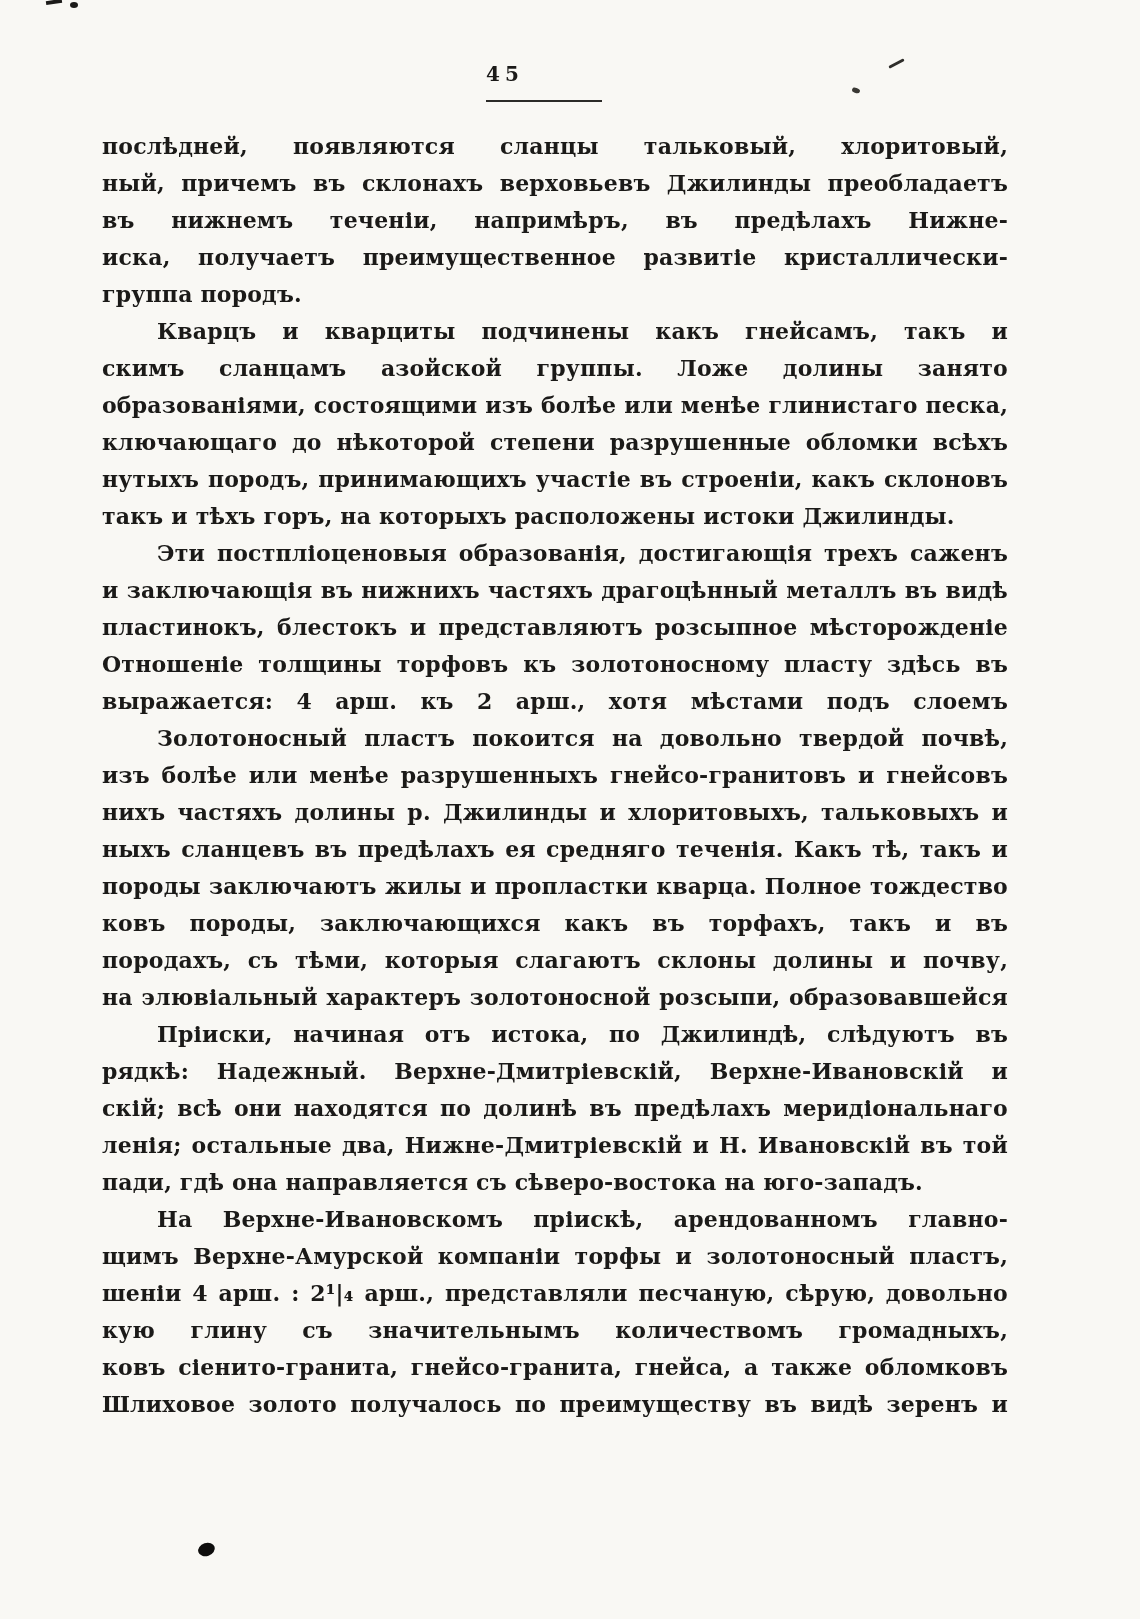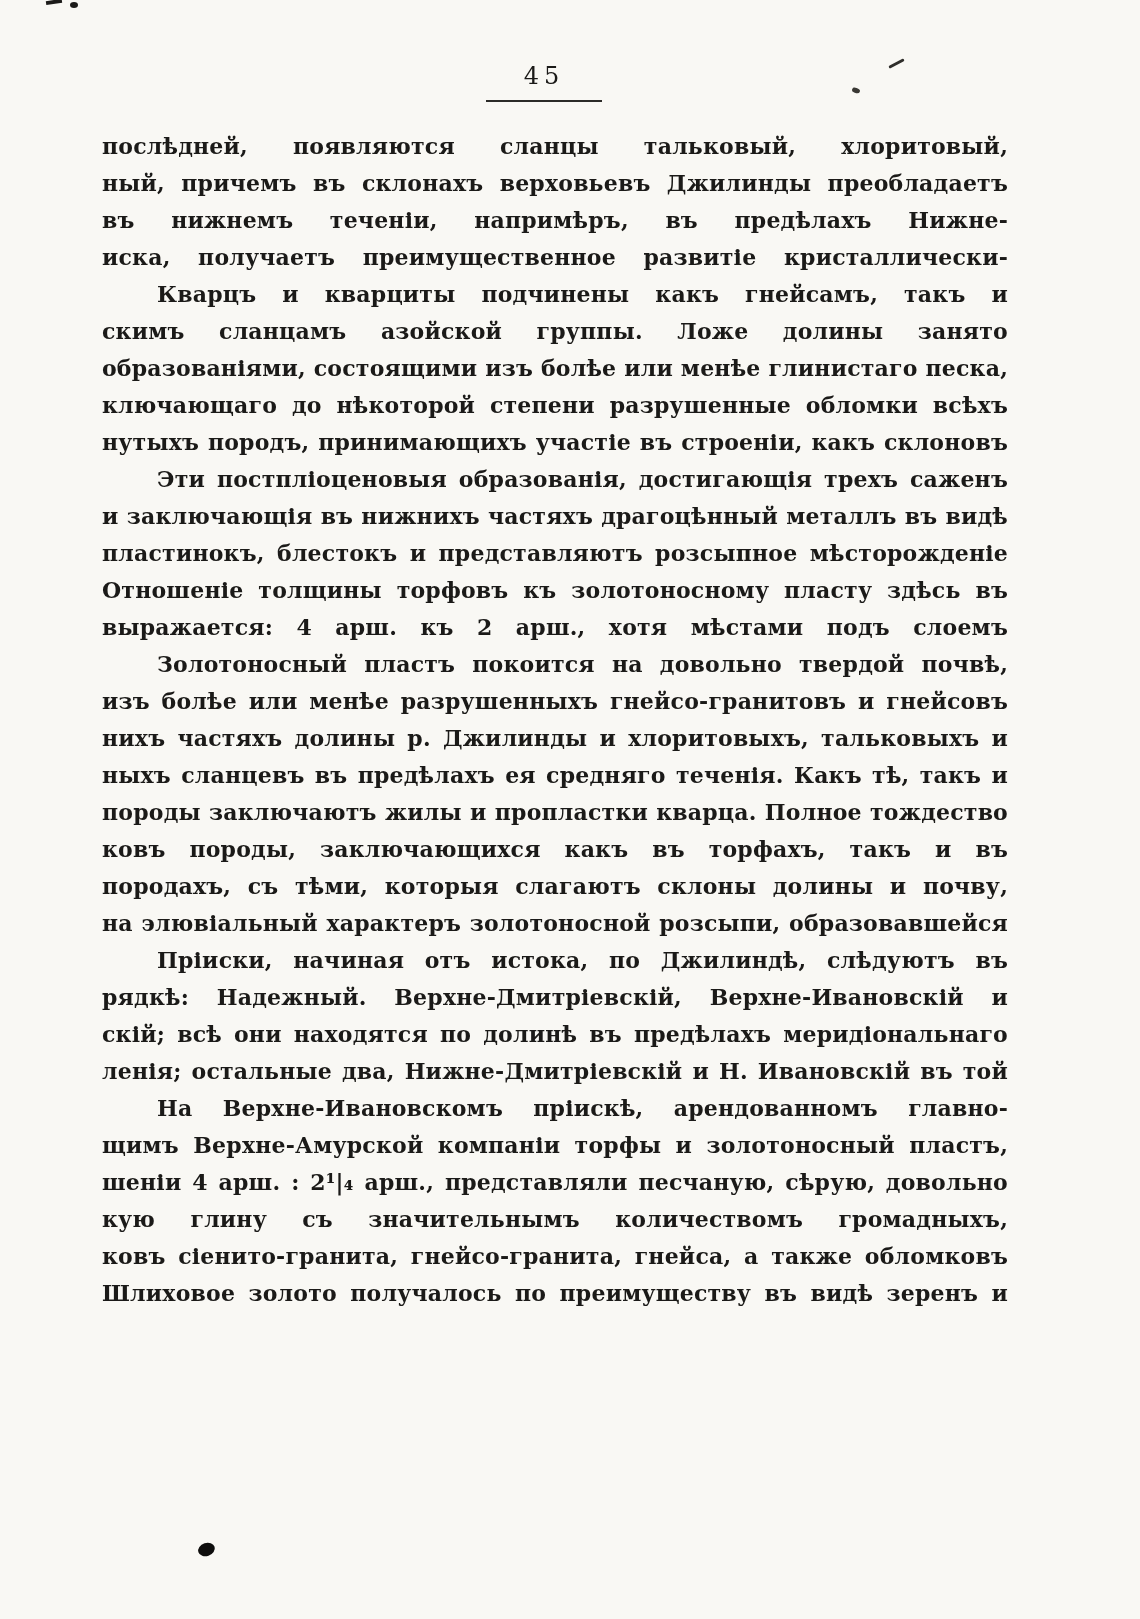--- a/index.html
+++ b/index.html
@@ -12,23 +12,22 @@
     height: 1619px;
     background: var(--paper, #f9f8f4);
     overflow: hidden;
     font-family: "DejaVu Serif", "Liberation Serif", serif;
     color: var(--ink, #1b1a18);
   }
 
   .page-number {
     position: absolute;
     top: 62px; left: 486px; width: 116px;
-    text-align: center;
-    font-size: 24px;
-    font-weight: 400;
+    font-size: 20px;
+    font-weight: 700;
     letter-spacing: 5px;
   }
   .number-rule {
     position: absolute;
     top: 100px; left: 486px;
     width: 116px; height: 2px;
     background: #2c2b28;
   }
 
   .text-block {
@@ -89,28 +88,30 @@
   <div class="page-number">45</div>
   <div class="number-rule"></div>
 
   <div class="text-block">
 
     <p class="para">
       <span class="line" style="display:block">послѣдней, появляются сланцы тальковый, хлоритовый, слюдистый, аспид-</span>
       <span class="line" style="display:block">ный, причемъ въ склонахъ верховьевъ Джилинды преобладаетъ гнейсъ, а</span>
       <span class="line" style="display:block">въ нижнемъ теченіи, напримѣръ, въ предѣлахъ Нижне-Дмитріевскаго прі-</span>
       <span class="line" style="display:block">иска, получаетъ преимущественное развитіе кристаллически-сланцевая</span>
+      <span class="line end" style="display:block">группа породъ.</span>
     </p>
 
     <p class="para">
       <span class="line indent" style="display:block">Кварцъ и кварциты подчинены какъ гнейсамъ, такъ и кристалличе-</span>
       <span class="line" style="display:block">скимъ сланцамъ азойской группы. Ложе долины занято постпліоценовыми</span>
       <span class="line" style="display:block">образованіями, состоящими изъ болѣе или менѣе глинистаго песка, за-</span>
       <span class="line" style="display:block">ключающаго до нѣкоторой степени разрушенные обломки всѣхъ вышепомя-</span>
       <span class="line" style="display:block">нутыхъ породъ, принимающихъ участіе въ строеніи, какъ склоновъ долины,</span>
+      <span class="line end" style="display:block">такъ и тѣхъ горъ, на которыхъ расположены истоки Джилинды.</span>
     </p>
 
     <p class="para">
       <span class="line indent" style="display:block">Эти постпліоценовыя образованія, достигающія трехъ саженъ толщины</span>
       <span class="line" style="display:block">и заключающія въ нижнихъ частяхъ драгоцѣнный металлъ въ видѣ зеренъ,</span>
       <span class="line" style="display:block">пластинокъ, блестокъ и представляютъ розсыпное мѣсторожденіе золота.</span>
       <span class="line" style="display:block">Отношеніе толщины торфовъ къ золотоносному пласту здѣсь въ среднемъ</span>
       <span class="line" style="display:block">выражается: 4 арш. къ 2 арш., хотя мѣстами подъ слоемъ растительной</span>
     </p>
 
@@ -123,20 +124,21 @@
       <span class="line" style="display:block">ковъ породы, заключающихся какъ въ торфахъ, такъ и въ золотоносныхъ</span>
       <span class="line" style="display:block">породахъ, съ тѣми, которыя слагаютъ склоны долины и почву, указываетъ</span>
       <span class="line" style="display:block">на элювіальный характеръ золотоносной розсыпи, образовавшейся въ пост-</span>
     </p>
 
     <p class="para">
       <span class="line indent" style="display:block">Пріиски, начиная отъ истока, по Джилиндѣ, слѣдуютъ въ такомъ по-</span>
       <span class="line" style="display:block">рядкѣ: Надежный. Верхне-Дмитріевскій, Верхне-Ивановскій и Васильев-</span>
       <span class="line" style="display:block">скій; всѣ они находятся по долинѣ въ предѣлахъ меридіональнаго направ-</span>
       <span class="line" style="display:block">ленія; остальные два, Нижне-Дмитріевскій и Н. Ивановскій въ той части</span>
+      <span class="line end" style="display:block">пади, гдѣ она направляется съ сѣверо-востока на юго-западъ.</span>
     </p>
 
     <p class="para">
       <span class="line indent" style="display:block">На Верхне-Ивановскомъ пріискѣ, арендованномъ главно-управляю-</span>
       <span class="line" style="display:block">щимъ Верхне-Амурской компаніи торфы и золотоносный пластъ, при отно-</span>
       <span class="line" style="display:block">шеніи 4 арш. : 2¹|₄ арш., представляли песчаную, сѣрую, довольно вяз-</span>
       <span class="line" style="display:block">кую глину съ значительнымъ количествомъ громадныхъ, угловатыхъ облом-</span>
       <span class="line" style="display:block">ковъ сіенито-гранита, гнейсо-гранита, гнейса, а также обломковъ кварца.</span>
       <span class="line" style="display:block">Шлиховое золото получалось по преимуществу въ видѣ зеренъ и непра-</span>
     </p>

